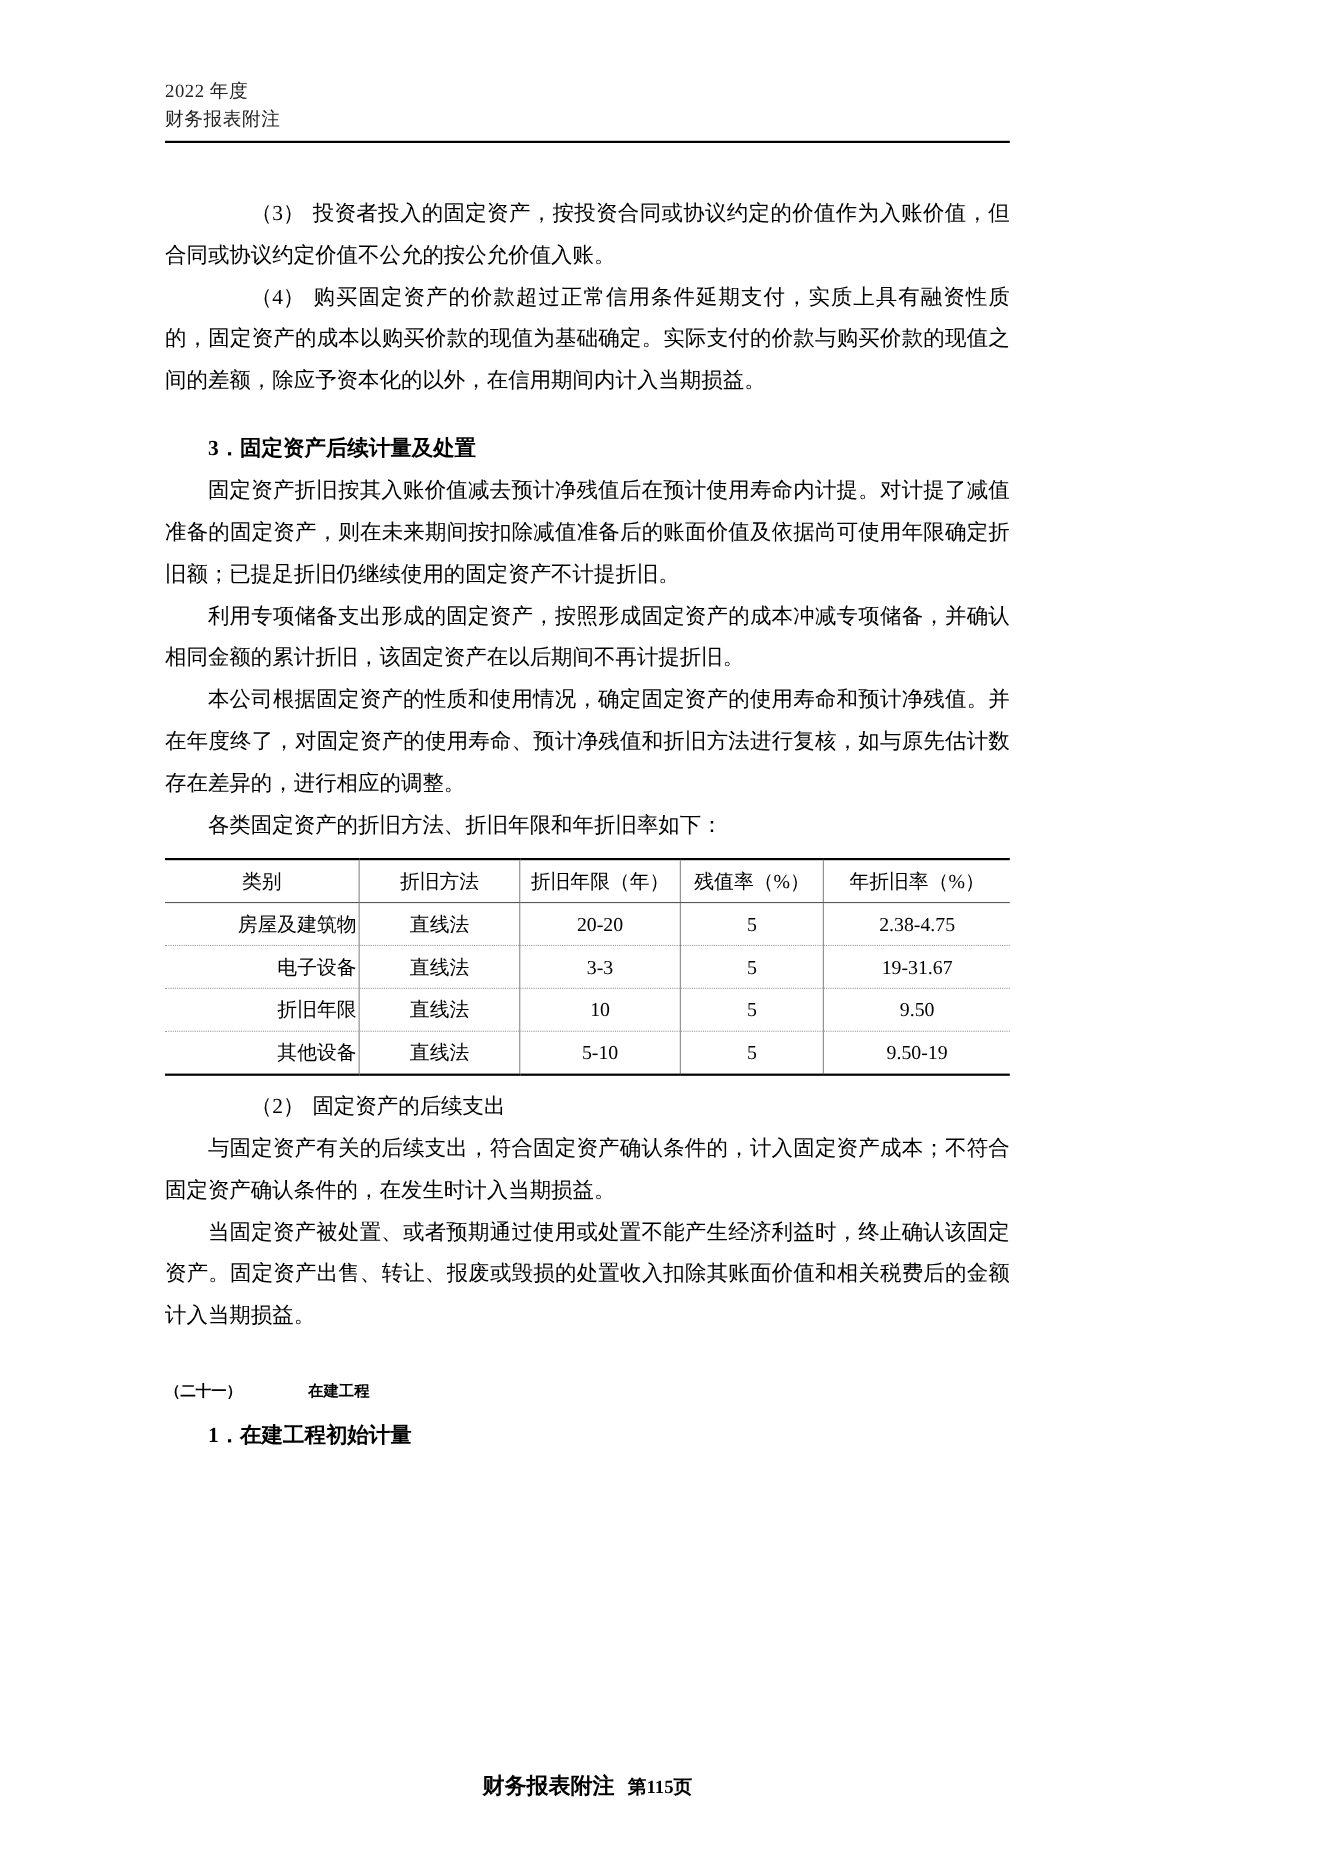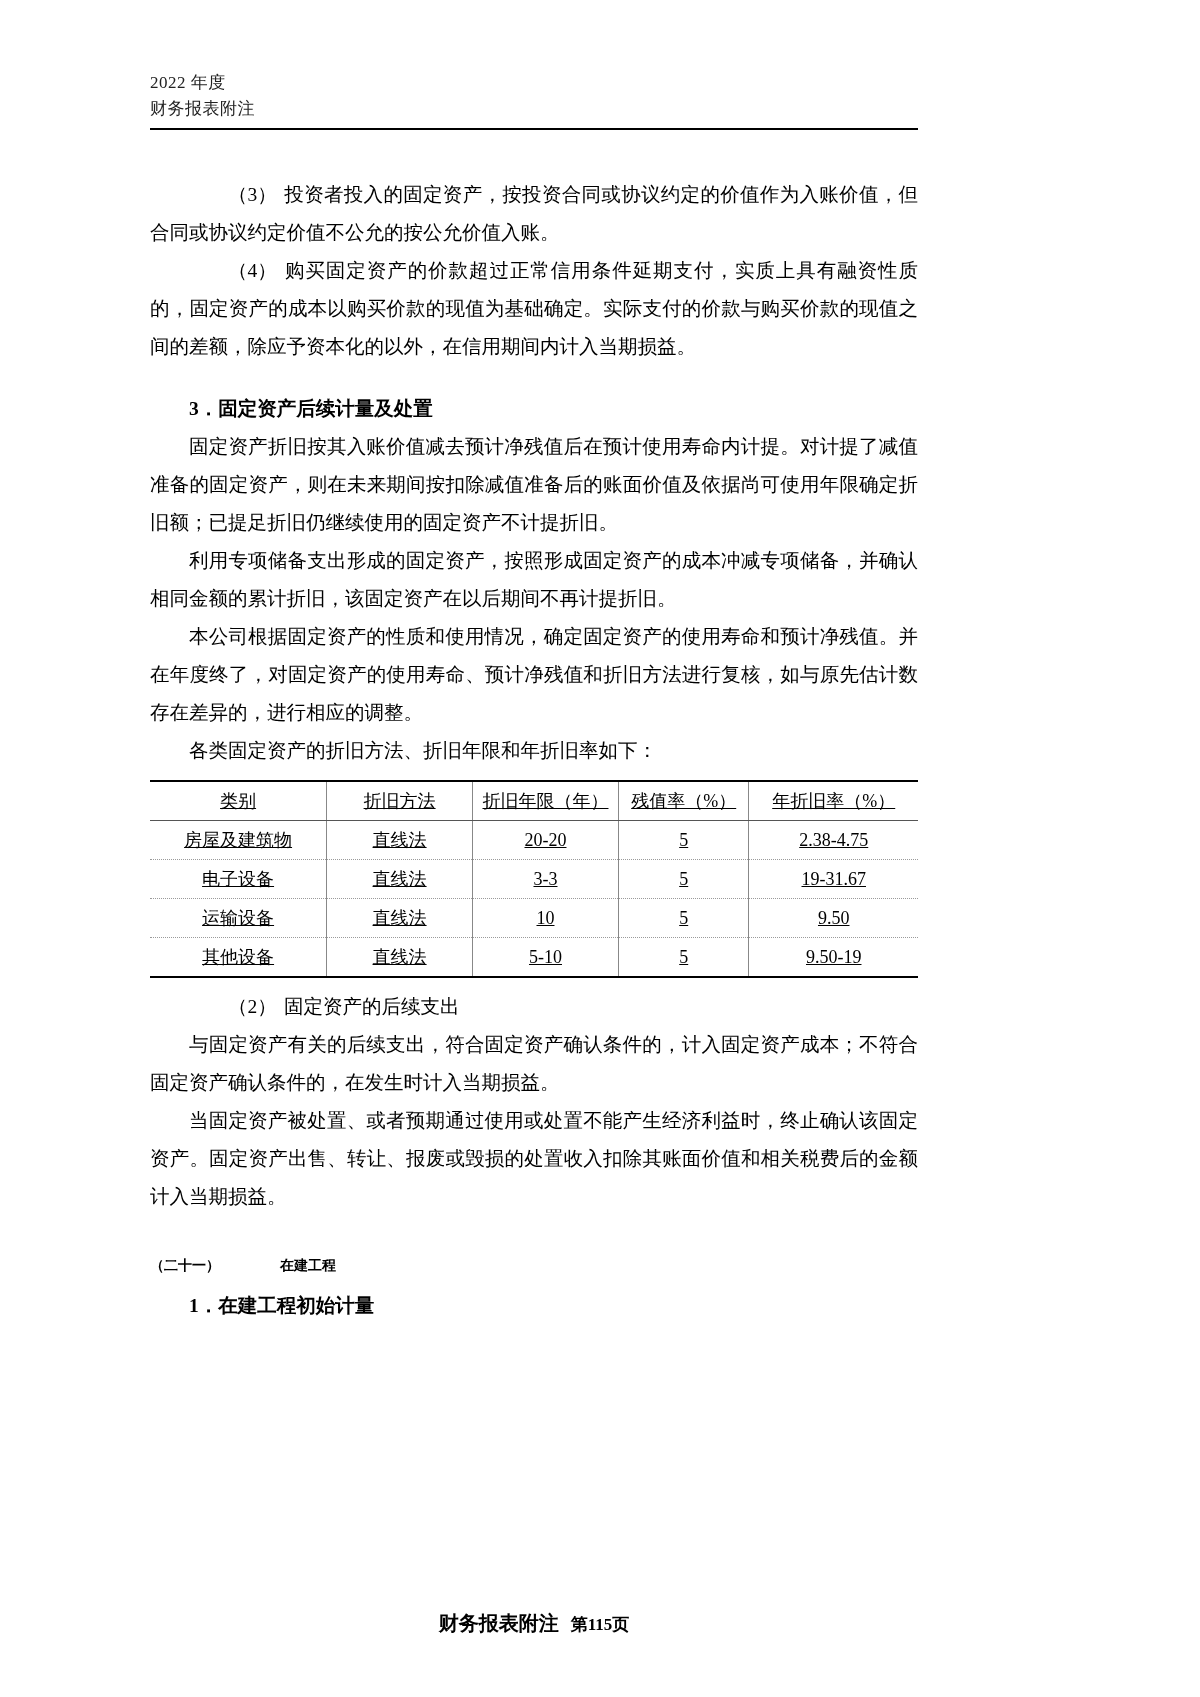--- a/index.html
+++ b/index.html
@@ -87,39 +87,38 @@
   }
   table.fa-table th,
   table.fa-table td {
     text-align: center;
     padding: 7px 2px;
     border-left: 1px solid #888;
     border-right: 1px solid #888;
     border-top: 1px dotted #9a9a9a;
     border-bottom: 1px dotted #9a9a9a;
     font-weight: normal;
-    text-decoration: underline;
   }
   table.fa-table tr:first-child th {
     border-top: 2px solid #000;
     border-bottom: 1px solid #555;
   }
   table.fa-table tr:last-child td {
     border-bottom: 2px solid #000;
   }
   table.fa-table th:first-child,
   table.fa-table td:first-child {
     border-left: none;
   }
   table.fa-table th:last-child,
   table.fa-table td:last-child {
     border-right: none;
   }
   table.fa-table td.cat {
-    text-align: center;
+    text-align: right;
   }
   .col1 { width: 23%; }
   .col2 { width: 19%; }
   .col3 { width: 19%; }
   .col4 { width: 17%; }
   .col5 { width: 22%; }
   
   .chapter {
     font-size: 14px;
     font-weight: bold;
@@ -209,21 +208,21 @@
           <td>2.38-4.75</td>
         </tr>
         <tr>
           <td class="cat">电子设备</td>
           <td>直线法</td>
           <td>3-3</td>
           <td>5</td>
           <td>19-31.67</td>
         </tr>
         <tr>
-          <td class="cat">运输设备</td>
+          <td class="cat">折旧年限</td>
           <td>直线法</td>
           <td>10</td>
           <td>5</td>
           <td>9.50</td>
         </tr>
         <tr>
           <td class="cat">其他设备</td>
           <td>直线法</td>
           <td>5-10</td>
           <td>5</td>

